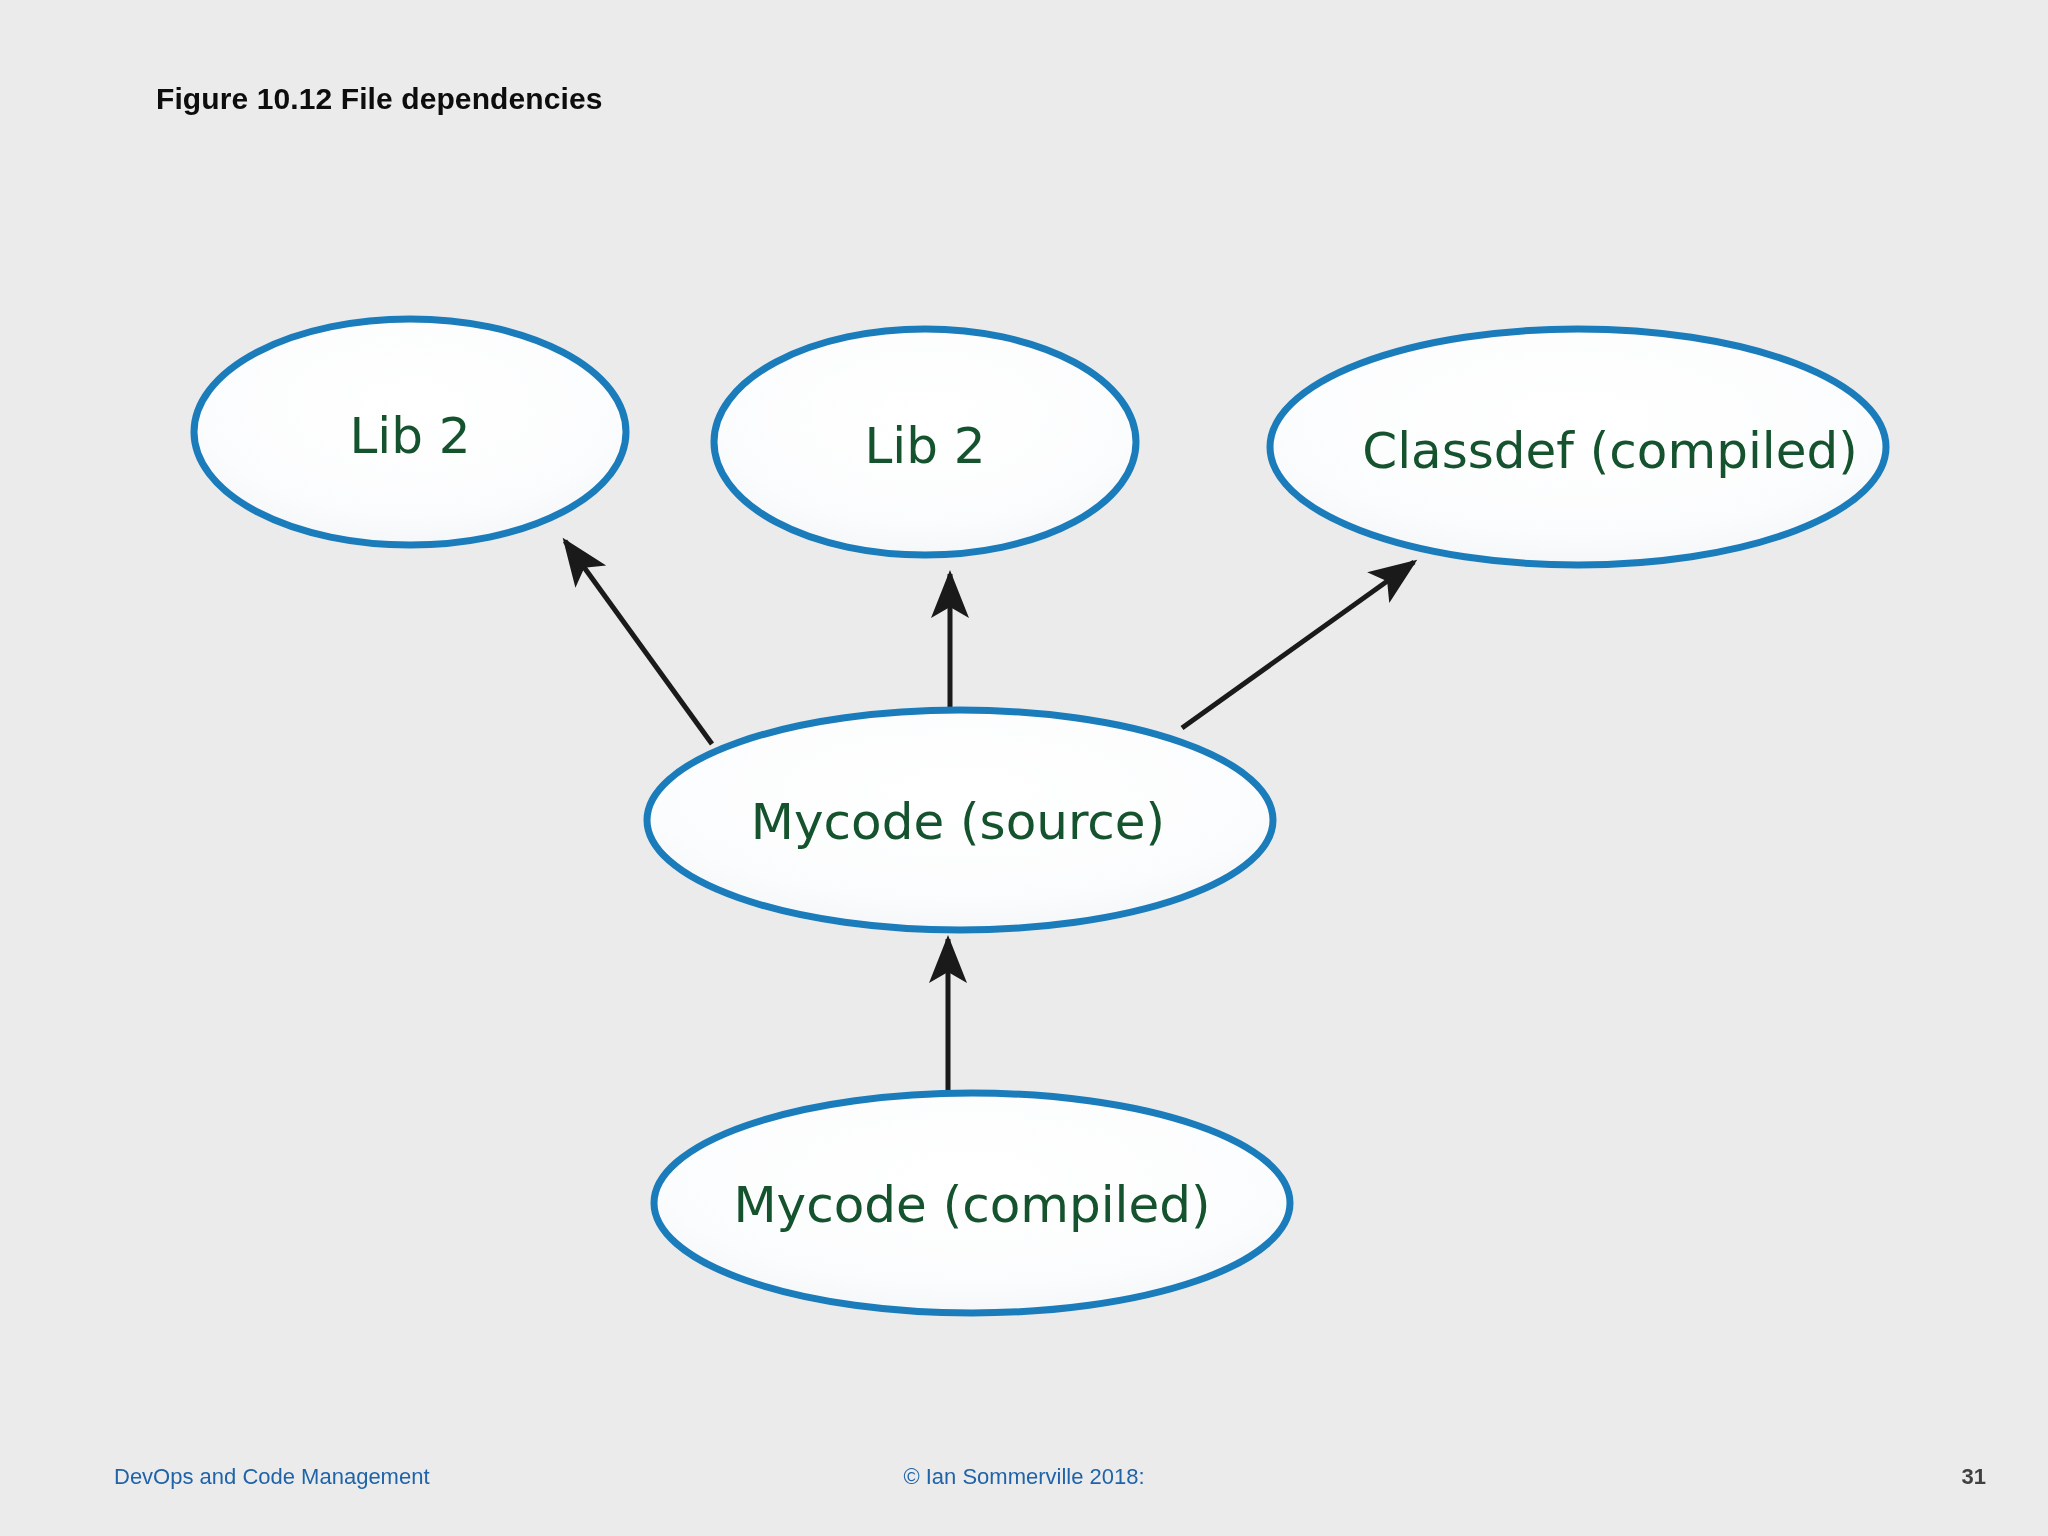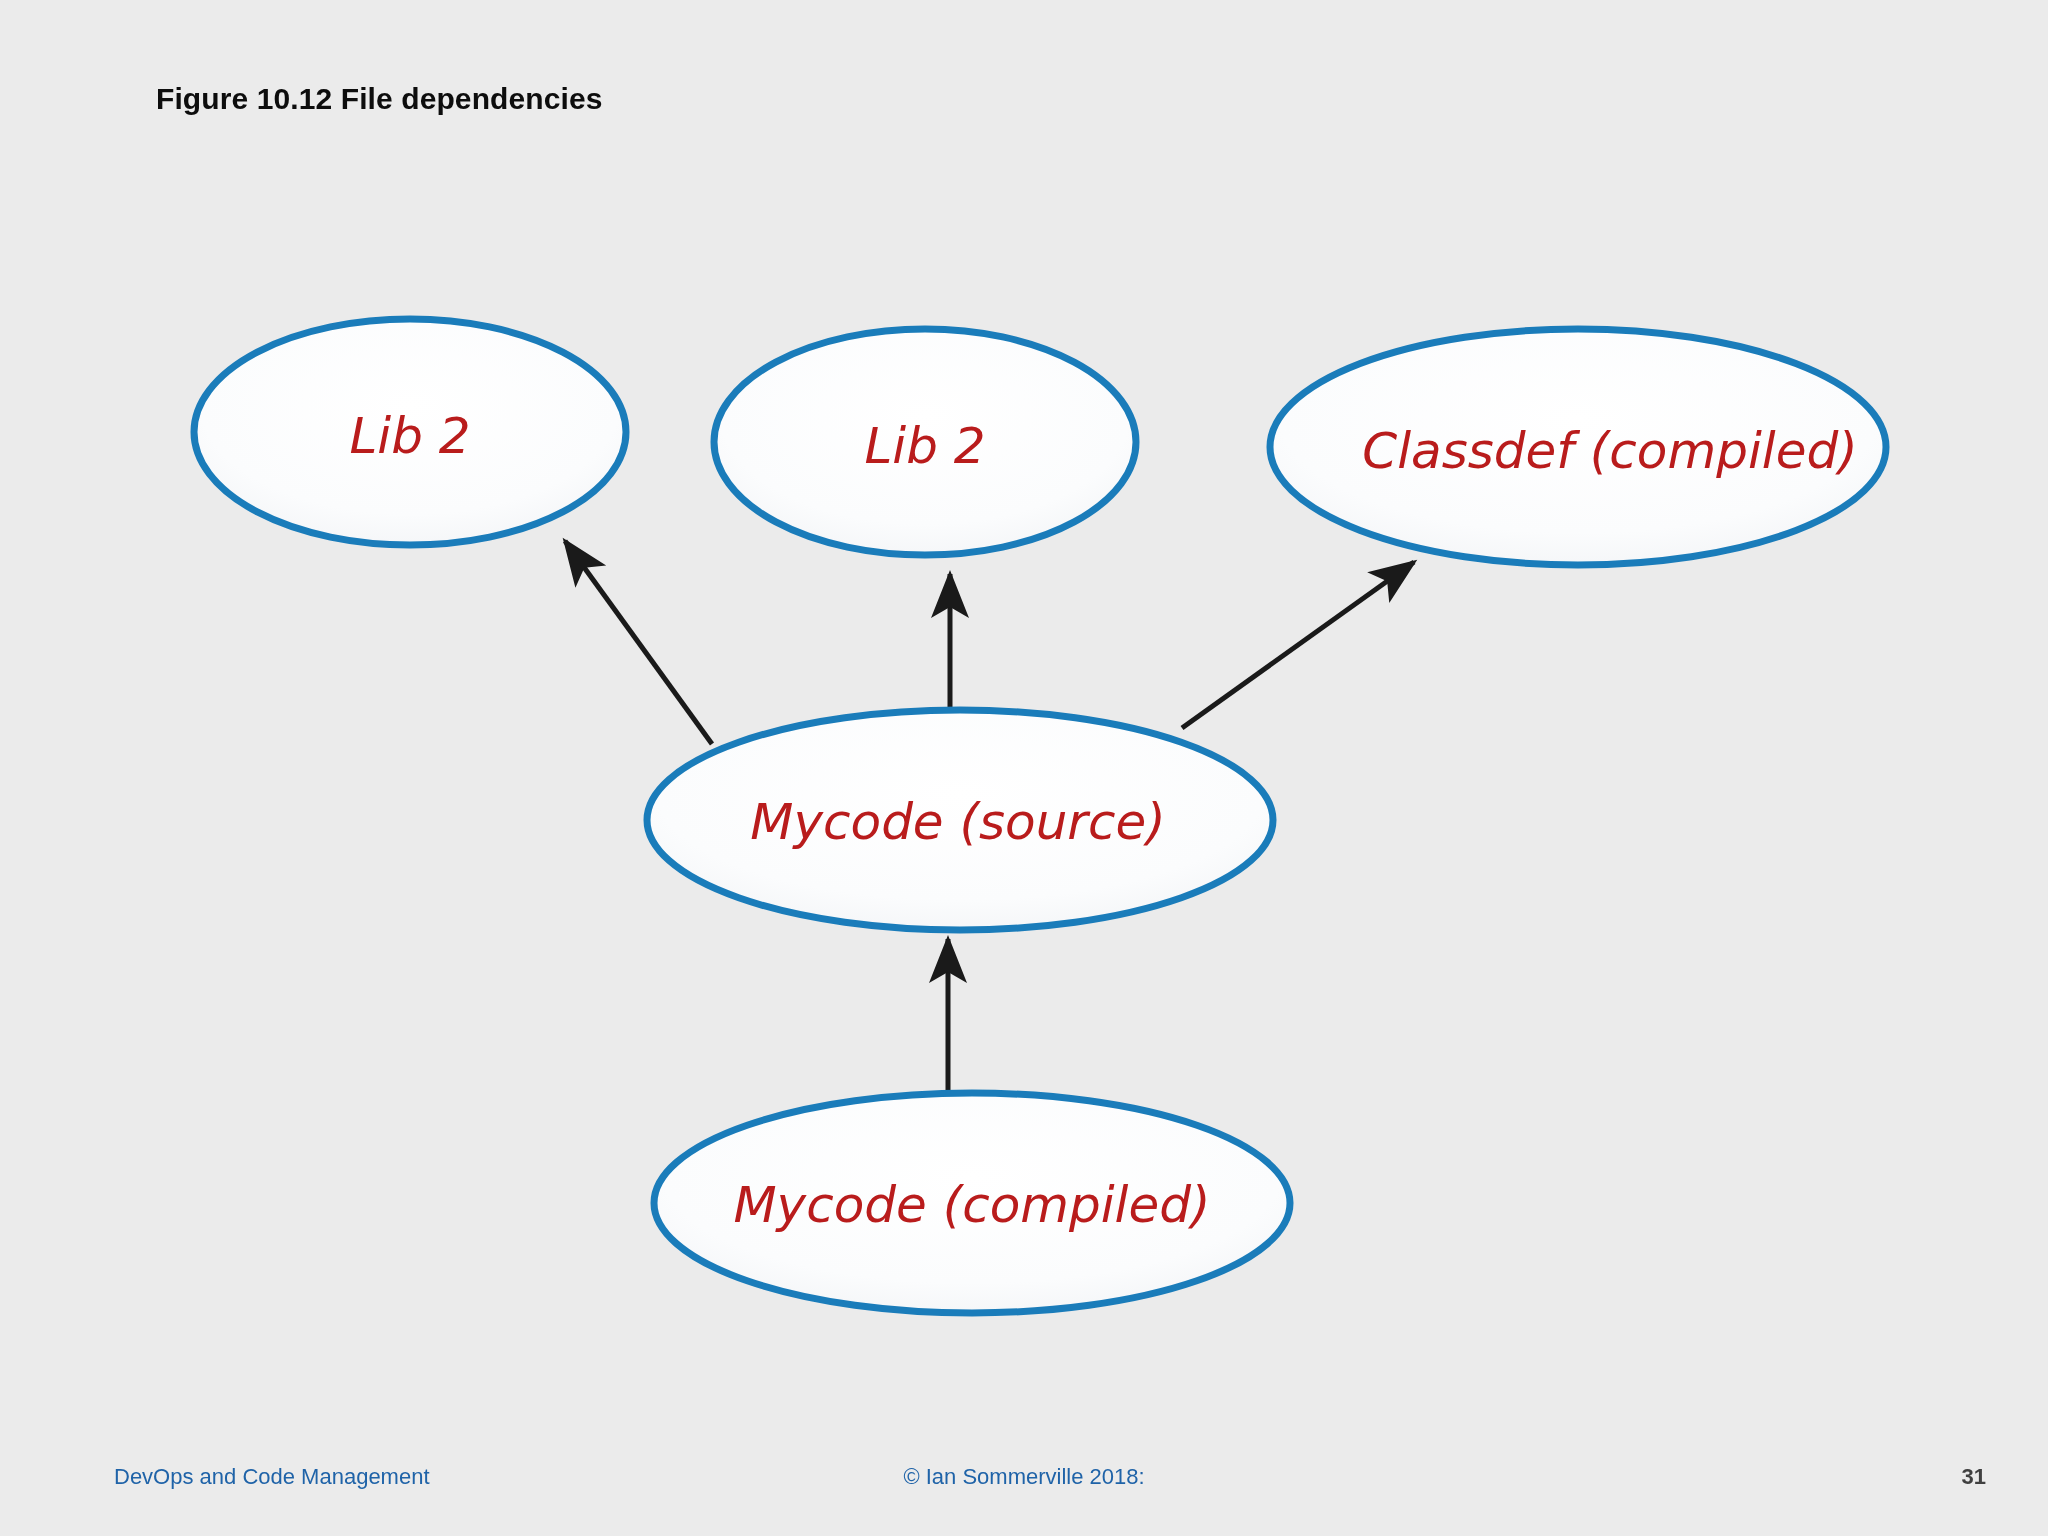--- a/index.html
+++ b/index.html
@@ -40,26 +40,25 @@
   #diagram-canvas {
     position: absolute;
     left: 0; top: 0;
     width: 2048px;
     height: 1536px;
   }
 
   .node-label {
     position: absolute;
     transform: translate(-50%, -50%);
-    color: #b91c1c;
+    color: #14532d;
     white-space: nowrap;
     font-family: "DejaVu Sans", sans-serif;
     font-weight: 400;
     pointer-events: none;
-    font-style: italic;
   }
 
   
   #footer {
     position: absolute;
     left: 0;
     top: 1464px;
     width: 2048px;
     height: 44px;
   }

